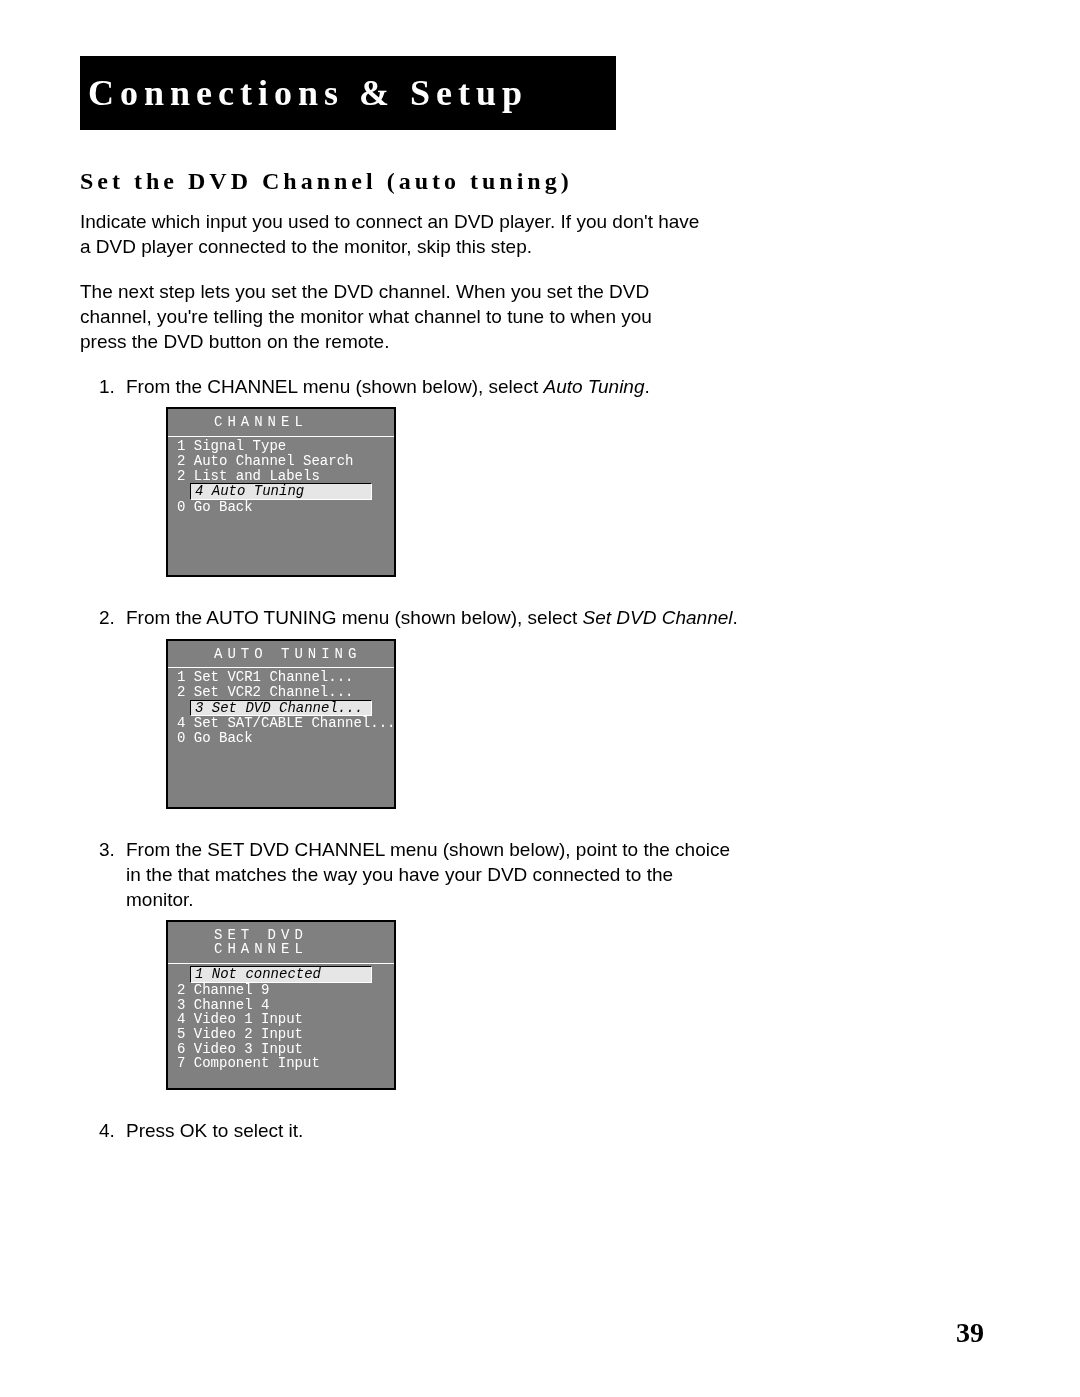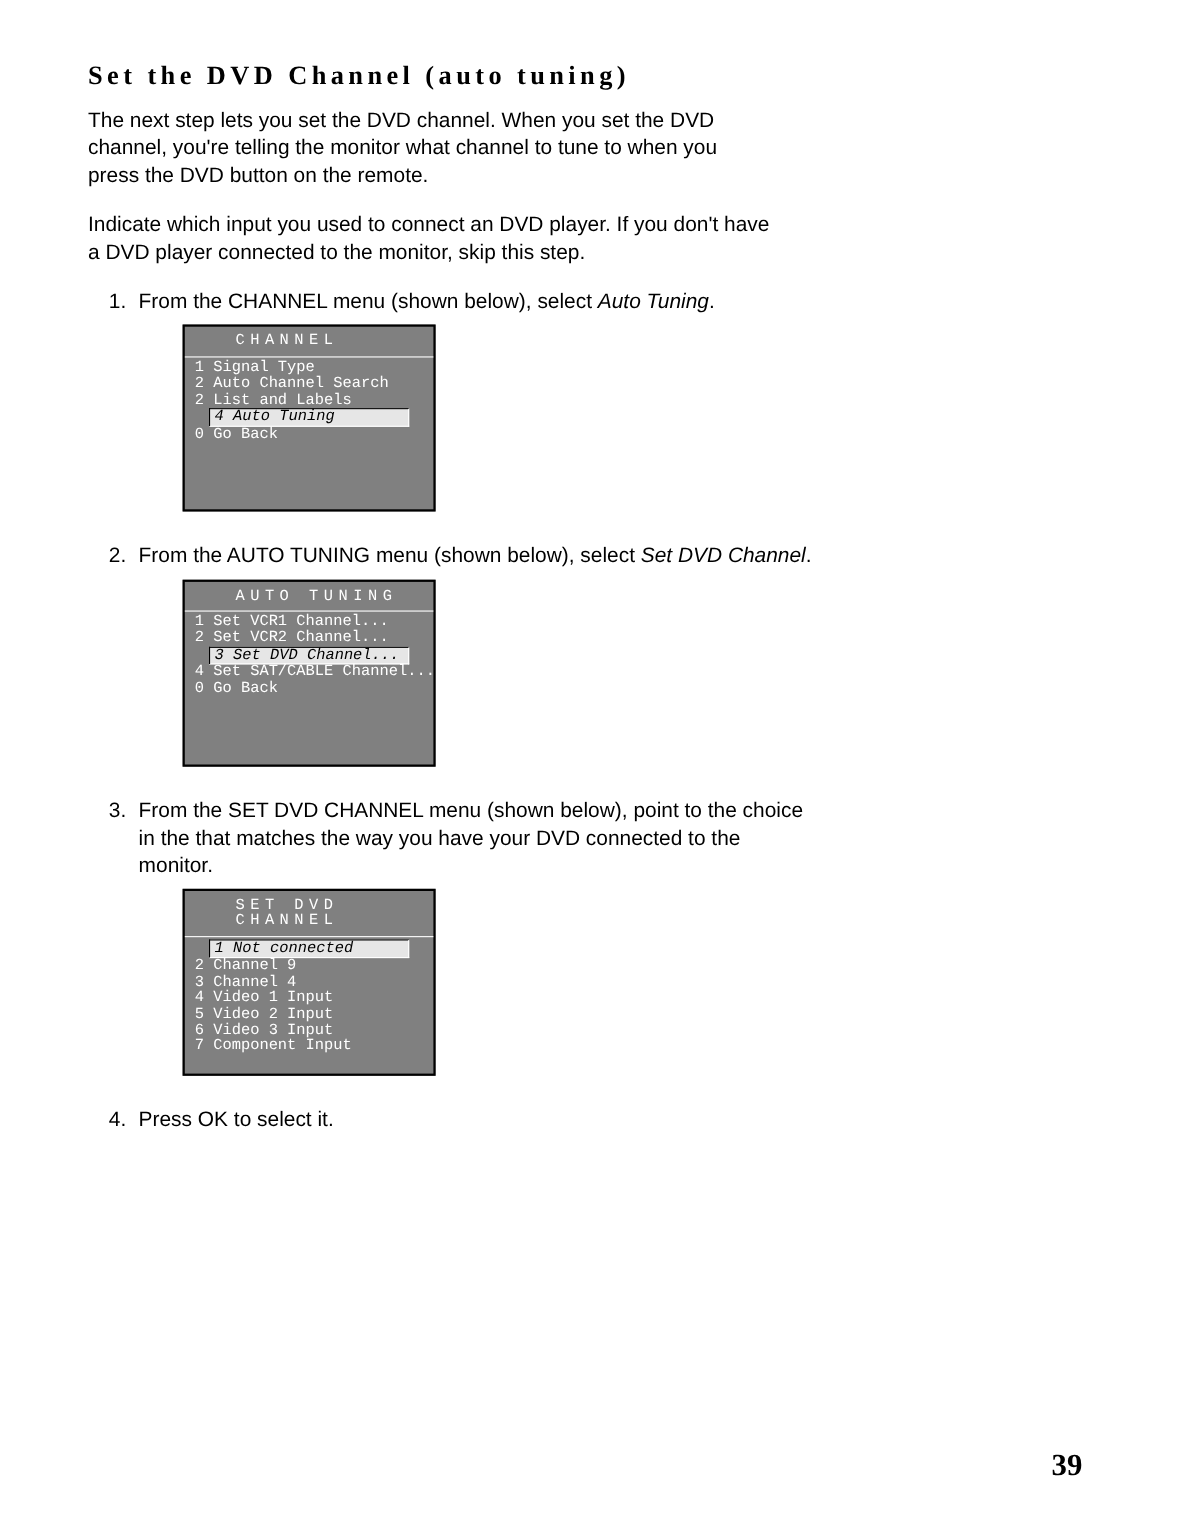--- a/index.html
+++ b/index.html
@@ -107,25 +107,26 @@
     border-right: 1px solid #fff;
     border-bottom: 1px solid #fff;
     font-style: italic;
   }
 </style>
 </head>
 <body>
 
 <div class="page">
 
+  <div class="banner">Connections &amp; Setup</div>
 
   <div class="section-title">Set the DVD Channel (auto tuning)</div>
 
+  <div class="body-text">Indicate which input you used to connect an DVD player. If you don't have a DVD player connected to the monitor, skip this step.</div>
   <div class="body-text">The next step lets you set the DVD channel. When you set the DVD channel, you're telling the monitor what channel to tune to when you press the DVD button on the remote.</div>
-  <div class="body-text">Indicate which input you used to connect an DVD player. If you don't have a DVD player connected to the monitor, skip this step.</div>
 
   <ol class="steps">
     <li>
       <span>From the CHANNEL menu (shown below), select </span><span class="italic">Auto Tuning</span><span>.</span>
 
       <div class="menu-wrap">
         <div class="menu" id="menu1">
             <div class="menu-title">CHANNEL</div>
             <div class="menu-body">
               <div class="menu-row menu-row-pad">1 Signal Type</div>

